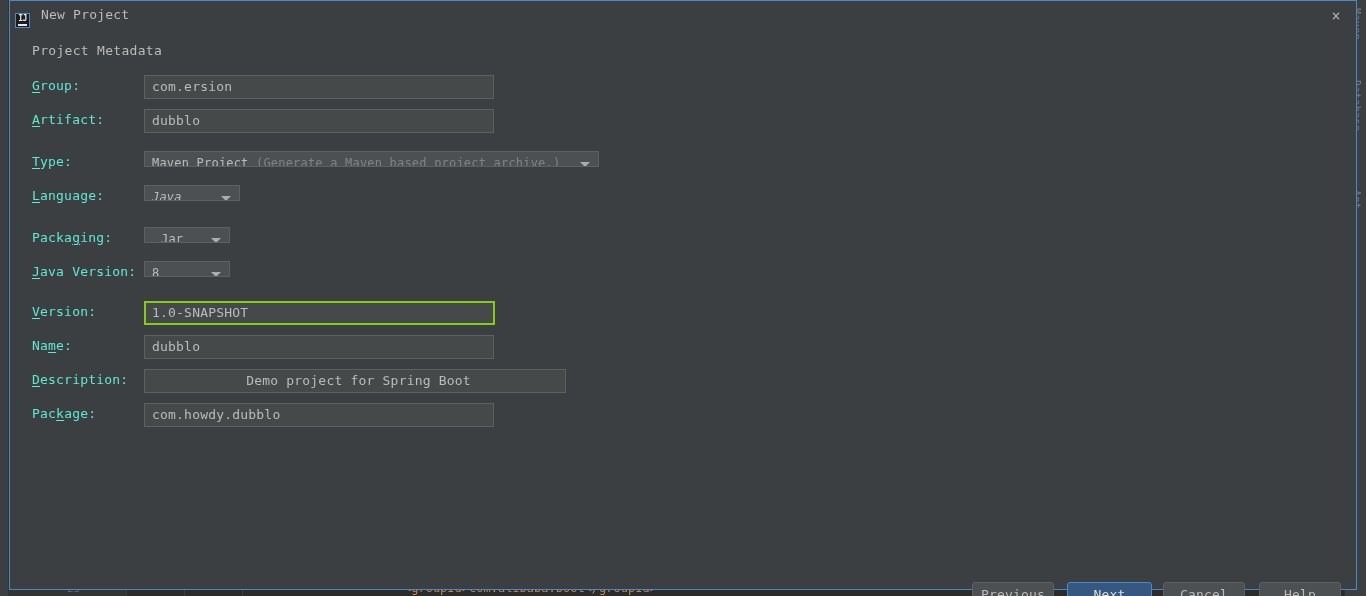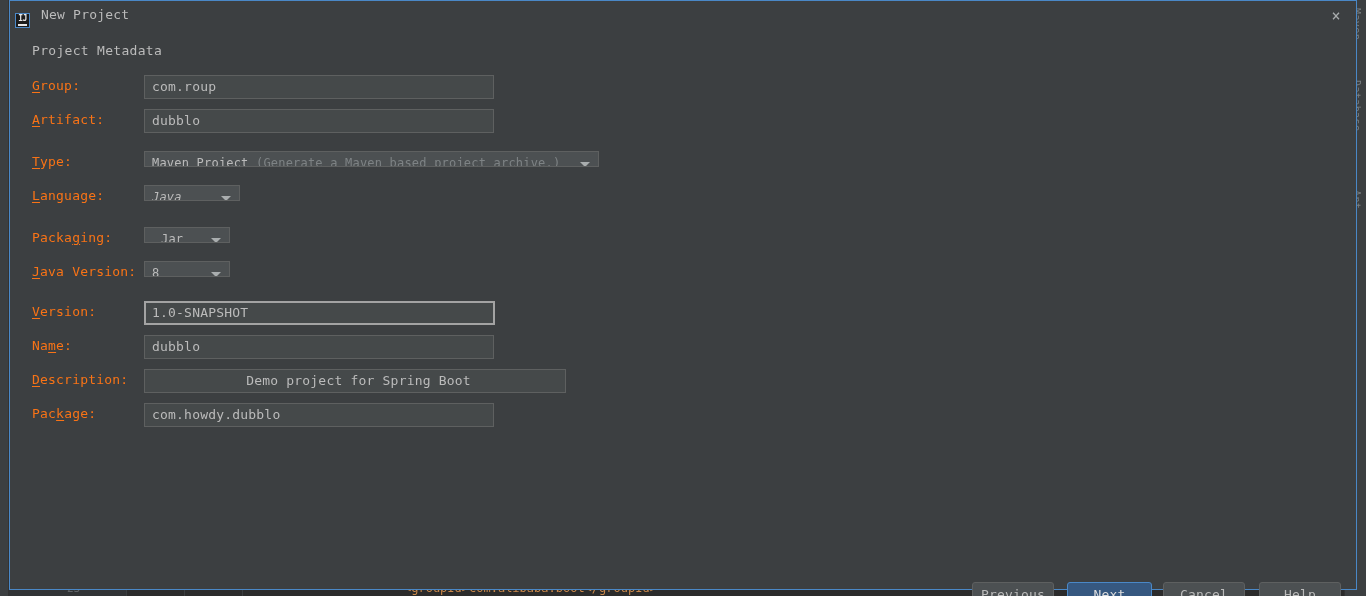--- a/index.html
+++ b/index.html
@@ -162,21 +162,21 @@
   .field-row {
     position: absolute;
     left: 0;
     height: 24px;
   }
   .field-label {
     position: absolute;
     left: 22px;
     top: 3px;
     font-size: 13px;
-    color: #f97316;
+    color: #5eead4;
     white-space: nowrap;
     letter-spacing: 0.2px;
   }
   .field-label u {
     text-decoration: underline;
     text-underline-offset: 2px;
   }
 
   .text-input {
     position: absolute;
@@ -188,21 +188,21 @@
     box-sizing: border-box;
     font-size: 13px;
     color: #bbbbbb;
     line-height: 22px;
     padding-left: 7px;
     white-space: nowrap;
     overflow: hidden;
     letter-spacing: 0.2px;
   }
   .text-input.focused {
-    border: 2px solid #a3a3a3;
+    border: 2px solid #84cc16;
     background: #45494a;
     line-height: 20px;
     padding-left: 6px;
   }
 
   .combo {
     position: absolute;
     left: 134px;
     top: 0;
     height: 16px;
@@ -285,21 +285,21 @@
     </div>
     <div class="title-text">New Project</div>
     <div class="close-btn">×</div>
   </div>
 
   <div class="content">
     <div class="section-heading">Project Metadata</div>
     <div id="fields-container">
         <div class="field-row" style="top: 44px;">
           <div class="field-label"><u>G</u>roup:</div>
-          <div class="text-input" style="width: 350px;">com.roup</div>
+          <div class="text-input" style="width: 350px;">com.ersion</div>
         </div>
         <div class="field-row" style="top: 78px;">
           <div class="field-label"><u>A</u>rtifact:</div>
           <div class="text-input" style="width: 350px;">dubblo</div>
         </div>
         <div class="field-row" style="top: 120px;">
           <div class="field-label"><u>T</u>ype:</div>
           <div class="combo" style="width: 455px;"><span>Maven Project</span><span class="hint"> (Generate a Maven based project archive.)</span><span class="combo-arrow"></span></div>
         </div>
         <div class="field-row" style="top: 154px;">

